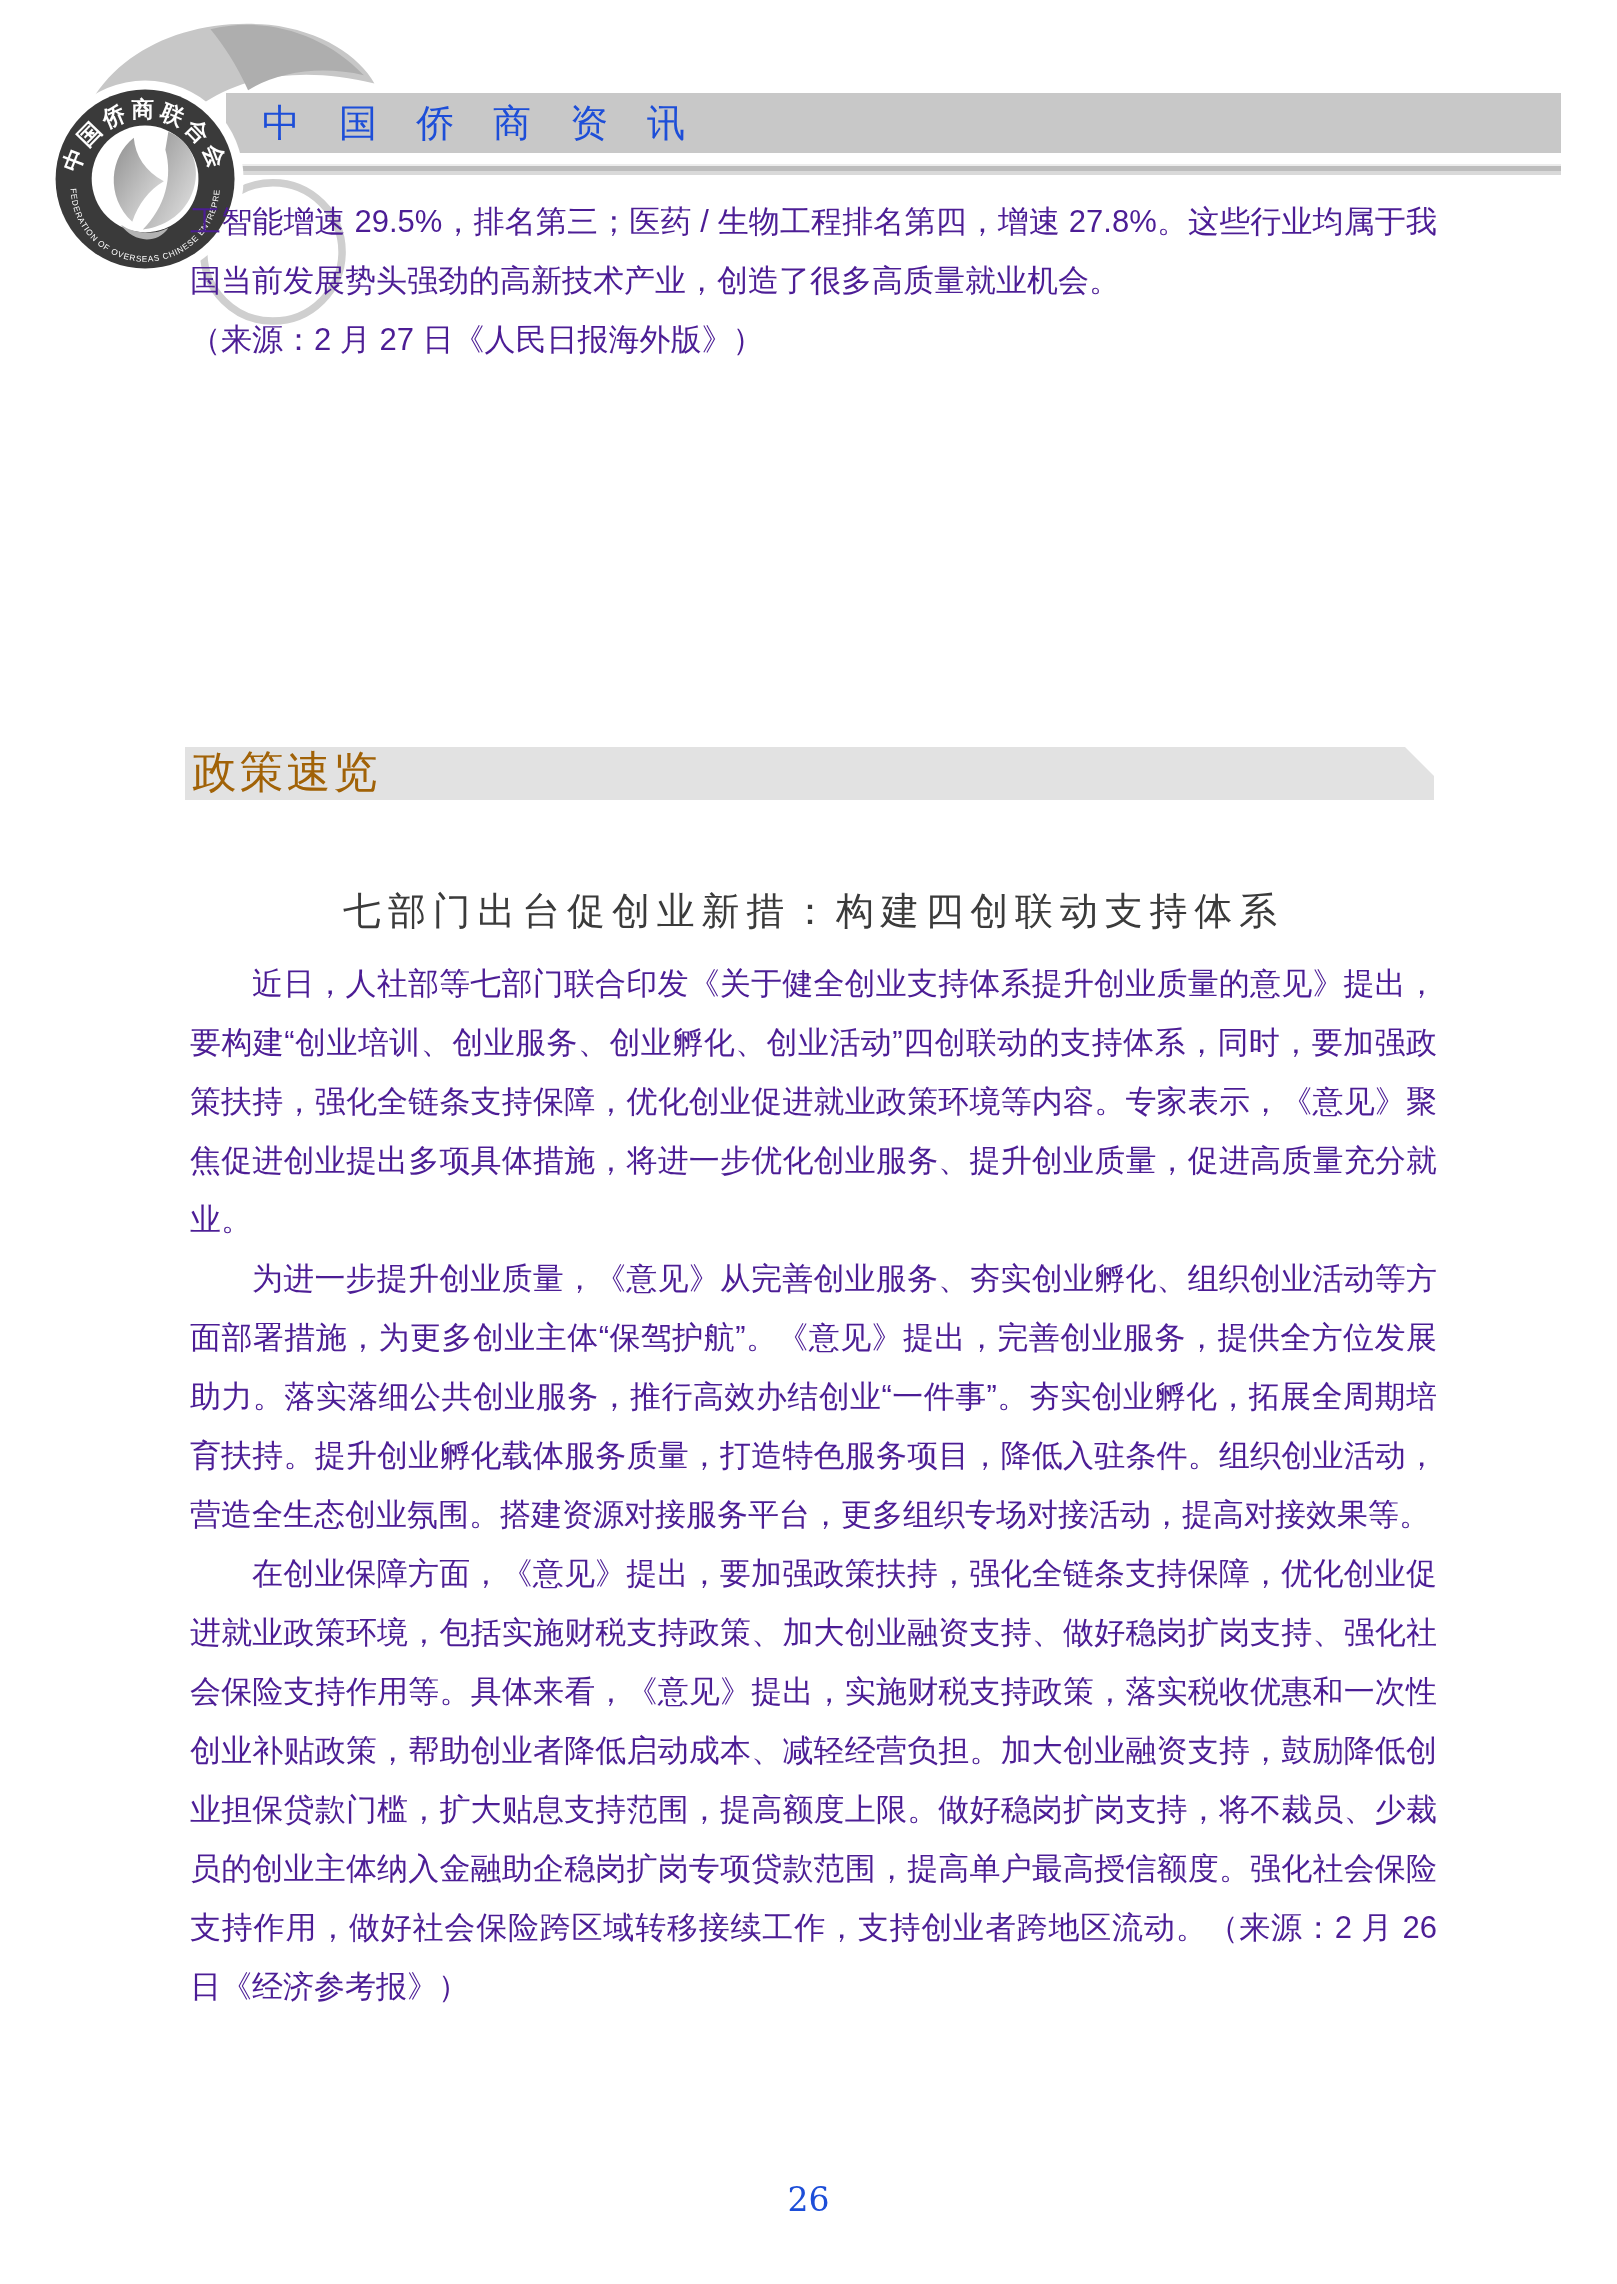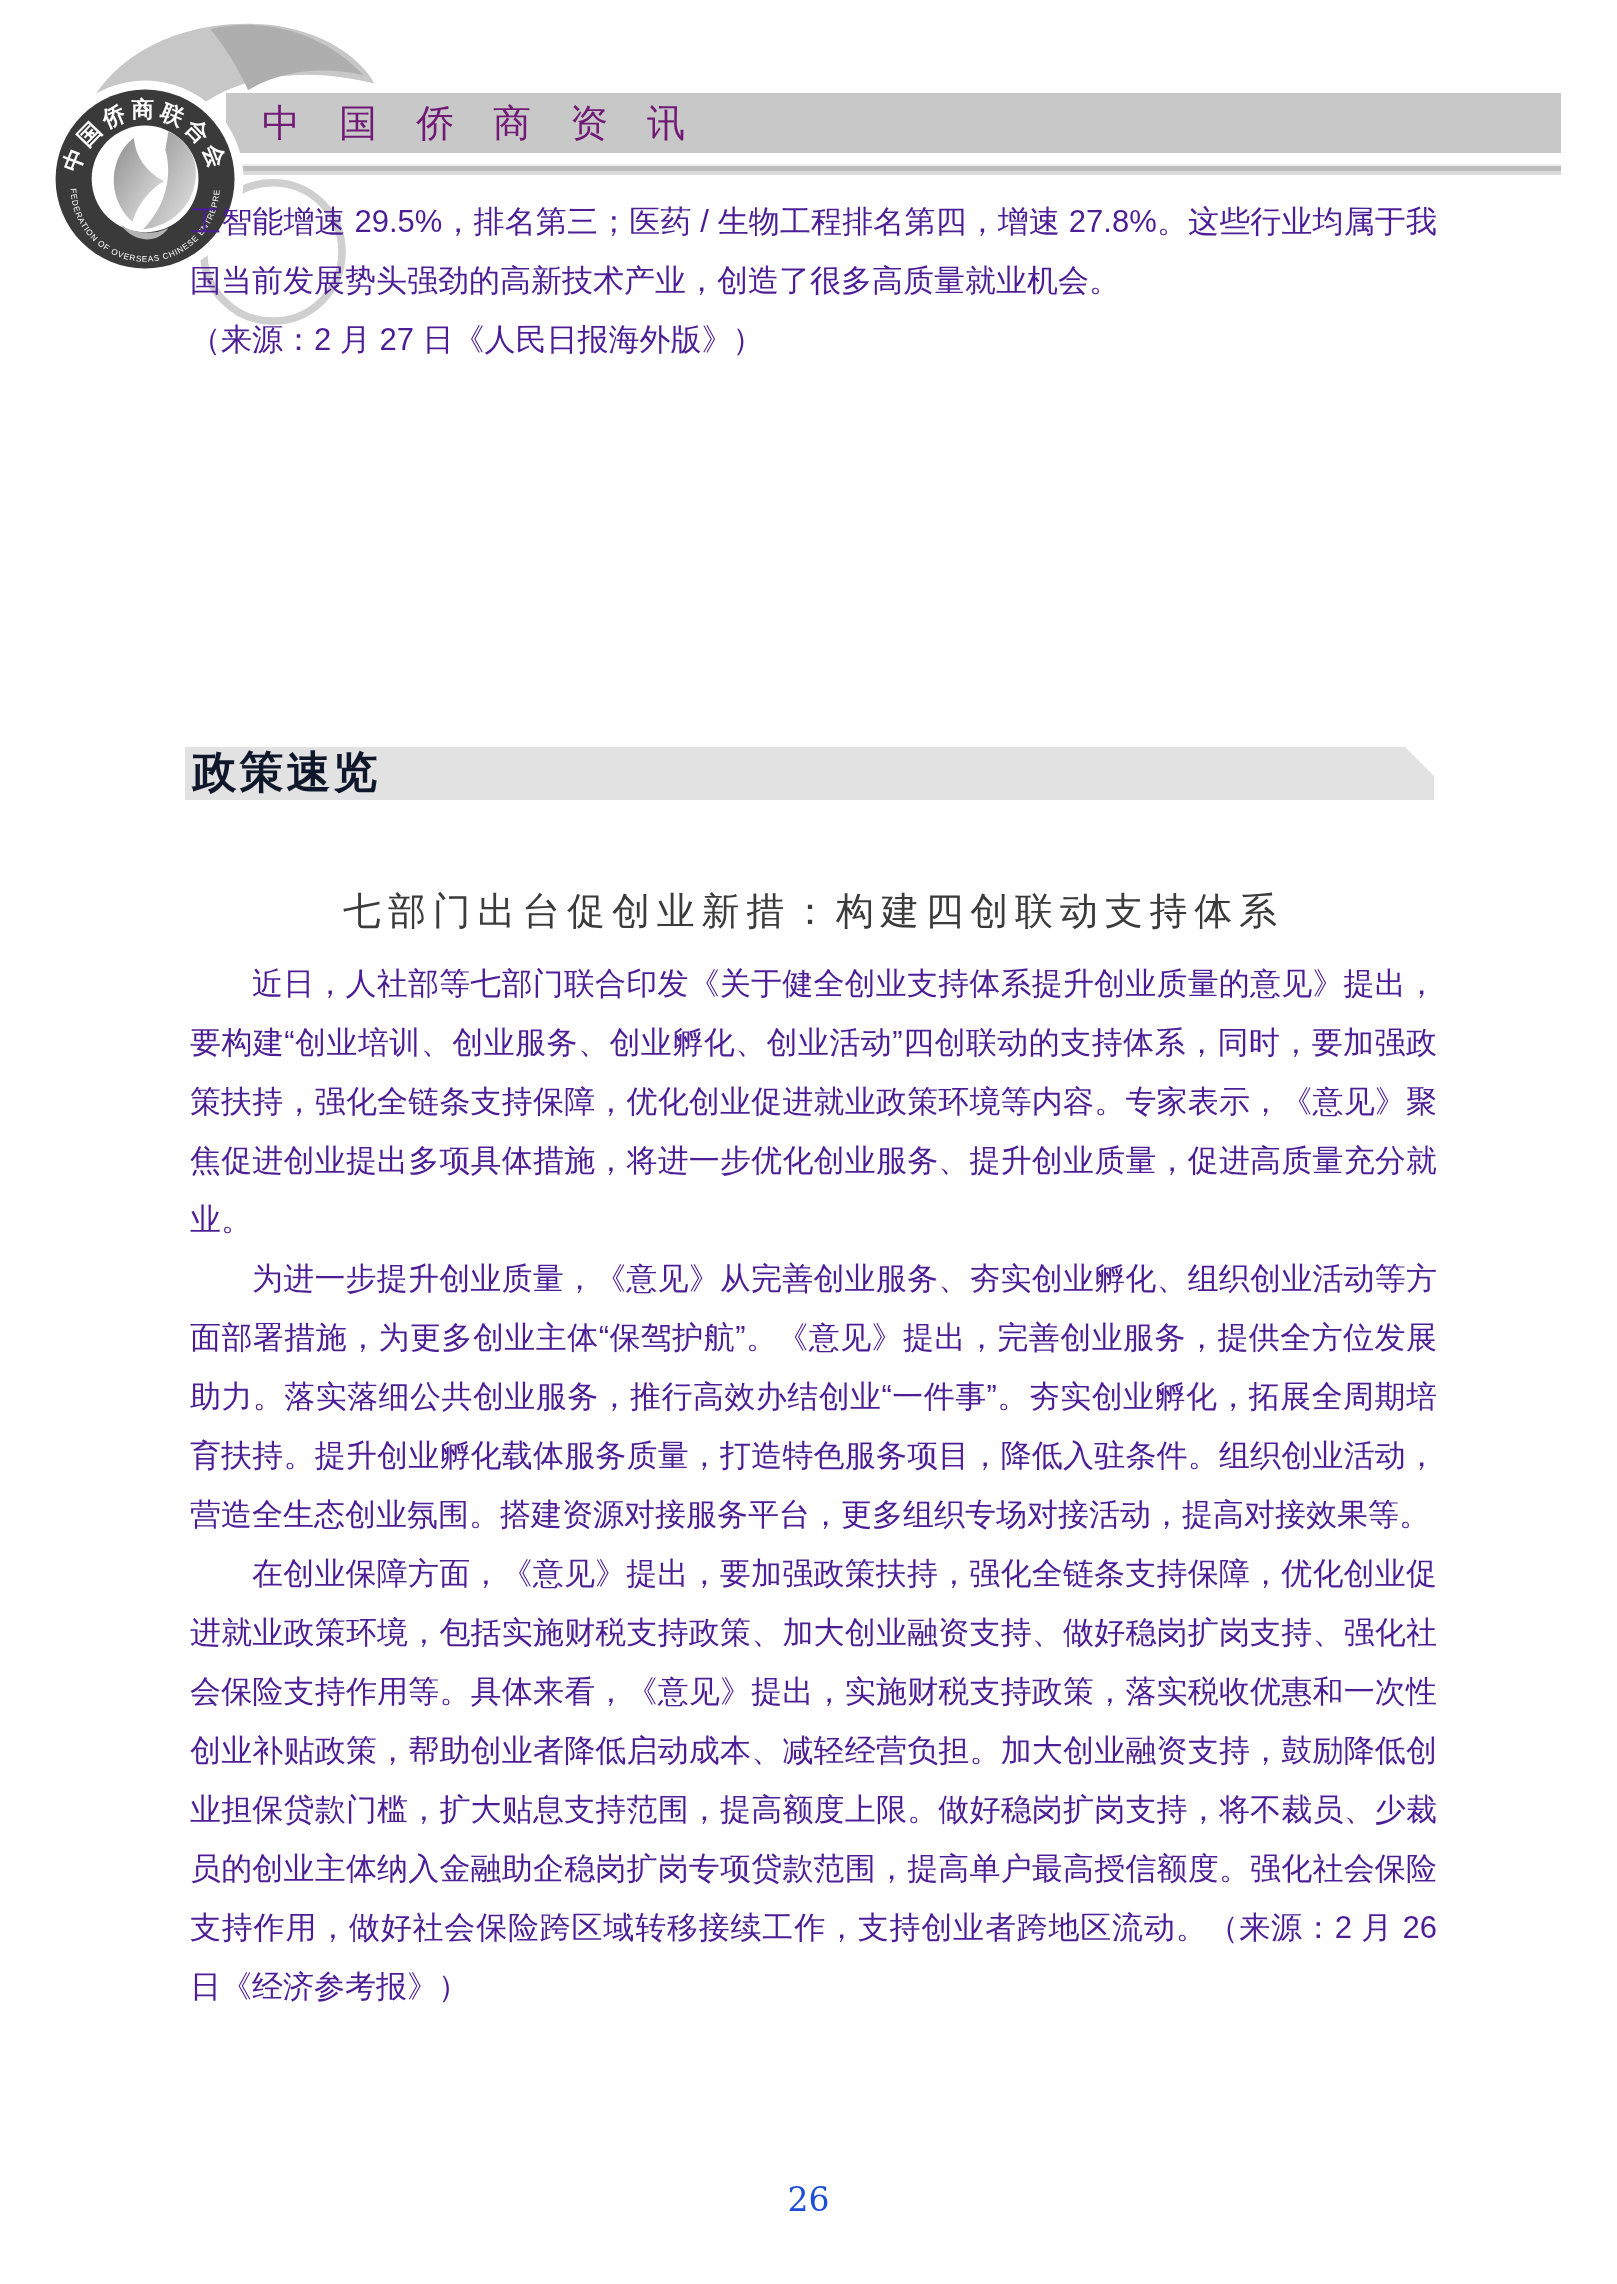--- a/index.html
+++ b/index.html
@@ -10,21 +10,21 @@
     color:#1d1d1d;
   }
 
   
   .mast-banner {
     position:absolute; left:226px; top:93px; width:1335px; height:60px;
     background:#c8c8c8;
   }
   .mast-text {
     position:absolute; left:36px; top:0; height:56px; line-height:60px;
-    font-size:38px; letter-spacing:39px; color:#701a75; font-weight:400;
+    font-size:38px; letter-spacing:39px; color:#1d4ed8; font-weight:400;
     white-space:nowrap;
   }
   .mast-stripe {
     position:absolute; left:226px; top:164px; width:1335px; height:11.3px;
     background:linear-gradient(to bottom,
       #ececec 0%, #ececec 18%,
       #bdbdbd 18%, #bdbdbd 60%,
       #d9d9d9 60%, #d9d9d9 100%);
   }
   .logo { position:absolute; left:21px; top:1.5px; width:391px; height:354px; }
@@ -41,22 +41,22 @@
   b.lead { font-weight:700; }
 
   
   .section-banner {
     position:absolute; left:185px; top:747px; width:1249px; height:53px;
     background:#e2e2e2;
     clip-path:polygon(0 0, 1220px 0, 1249px 29px, 1249px 53px, 0 53px);
   }
   .section-label {
     position:absolute; left:7.5px; top:50%; transform:translateY(-52%);
-    font-family:"DejaVu Serif", serif; font-weight:bold;
-    font-size:44px; letter-spacing:3px; color:#0f172a; white-space:nowrap;
+    font-family:"DejaVu Serif", serif; font-weight:normal;
+    font-size:44px; letter-spacing:3px; color:#a16207; white-space:nowrap;
   }
 
   
   .article-title {
     position:absolute; left:190px; top:886px; width:1247px; margin:0;
     text-align:center; font-size:38px; font-weight:normal; letter-spacing:6.8px;
     color:#3b3b3b; white-space:nowrap;
   }
 
   

